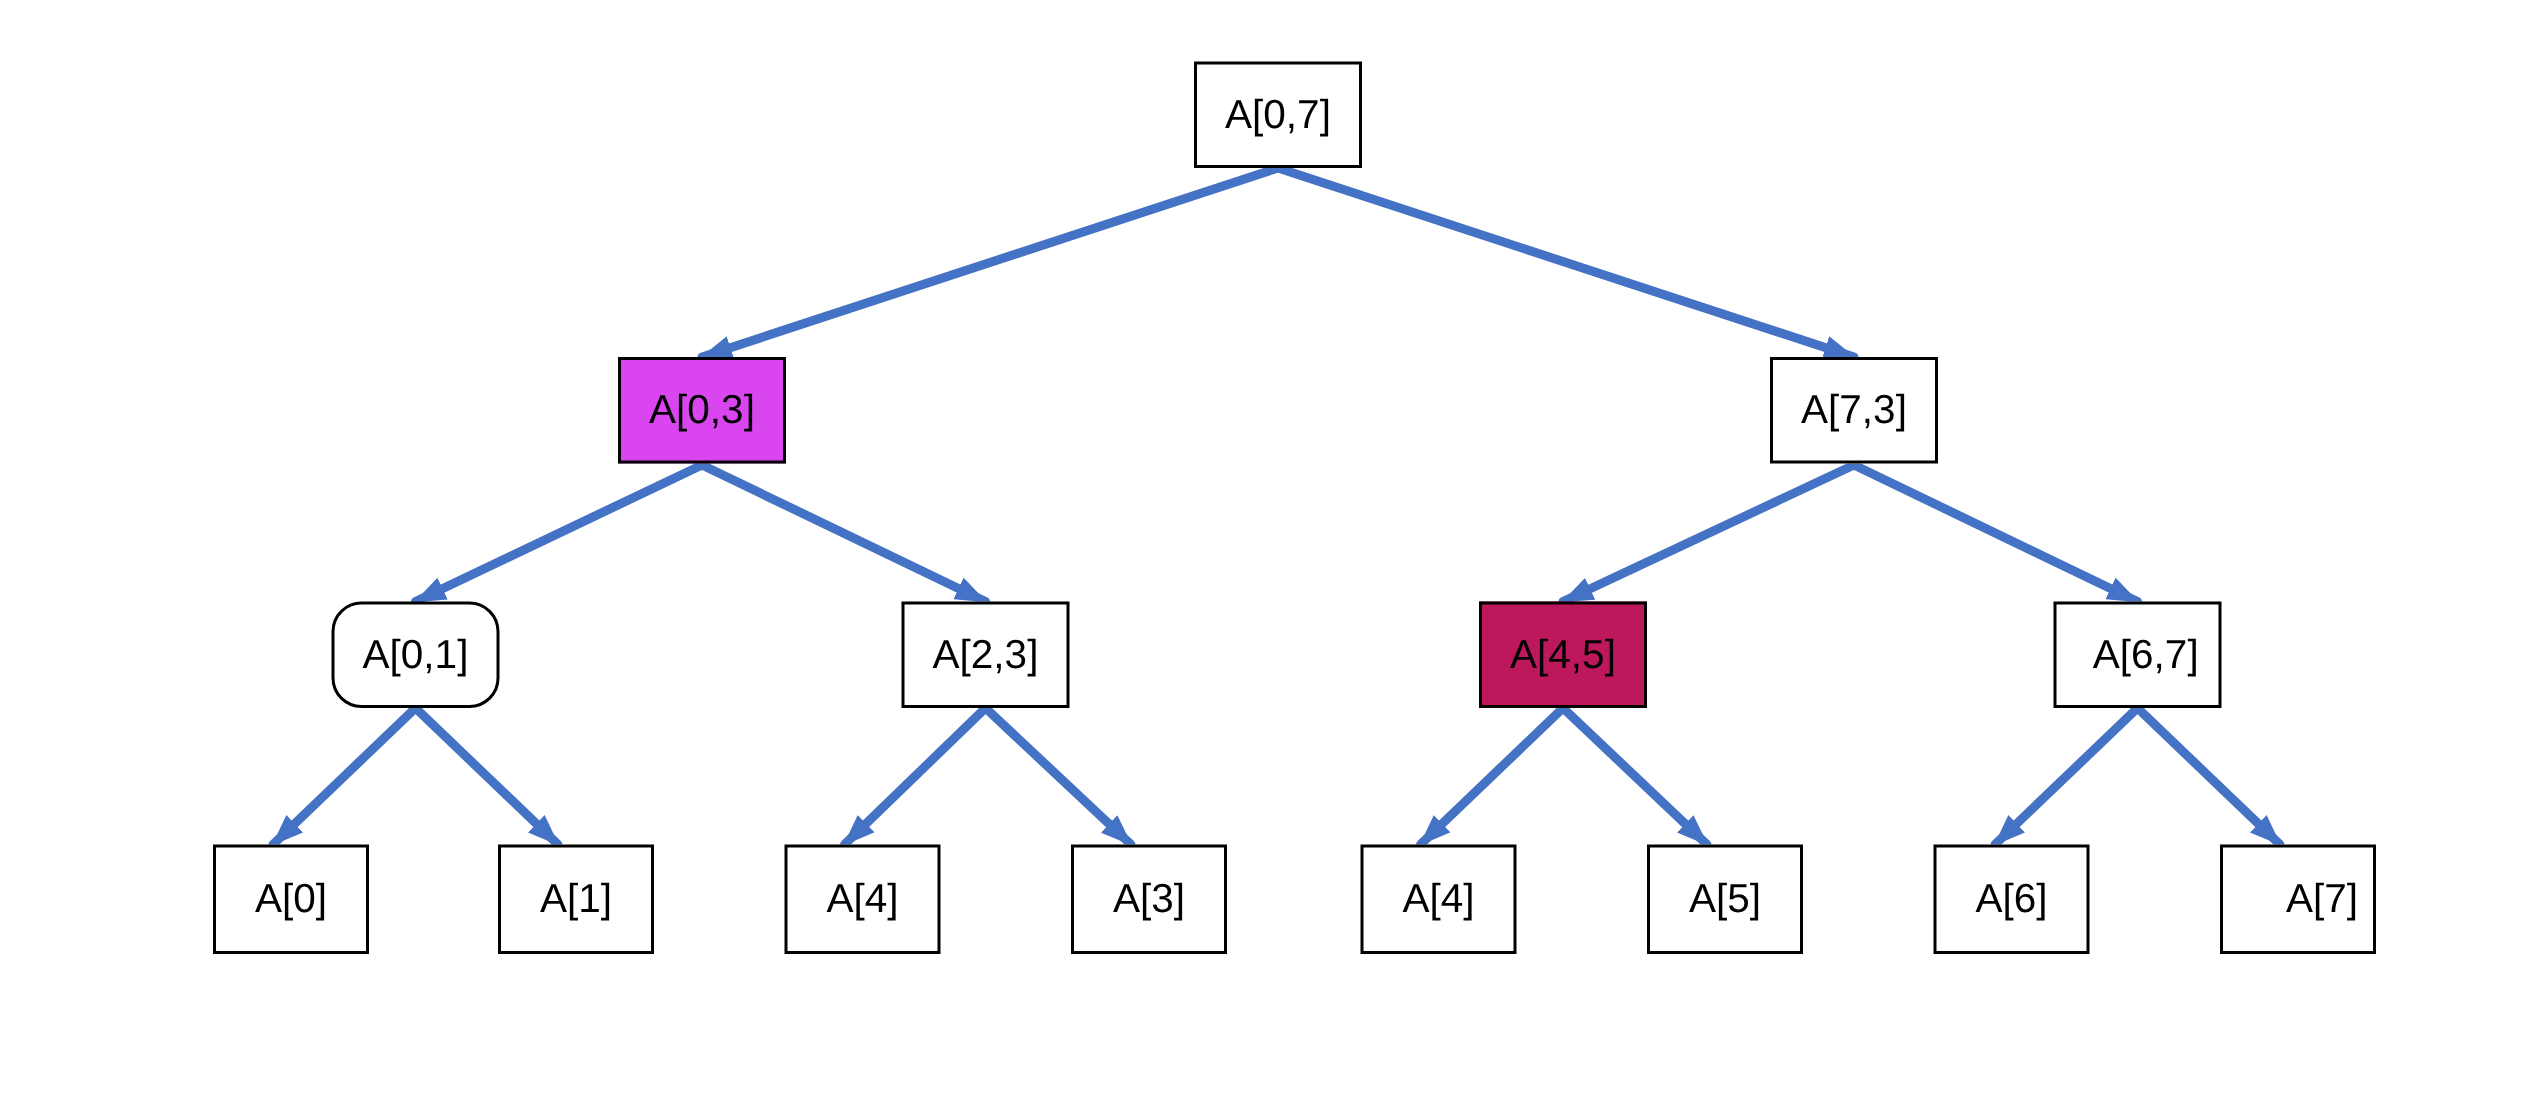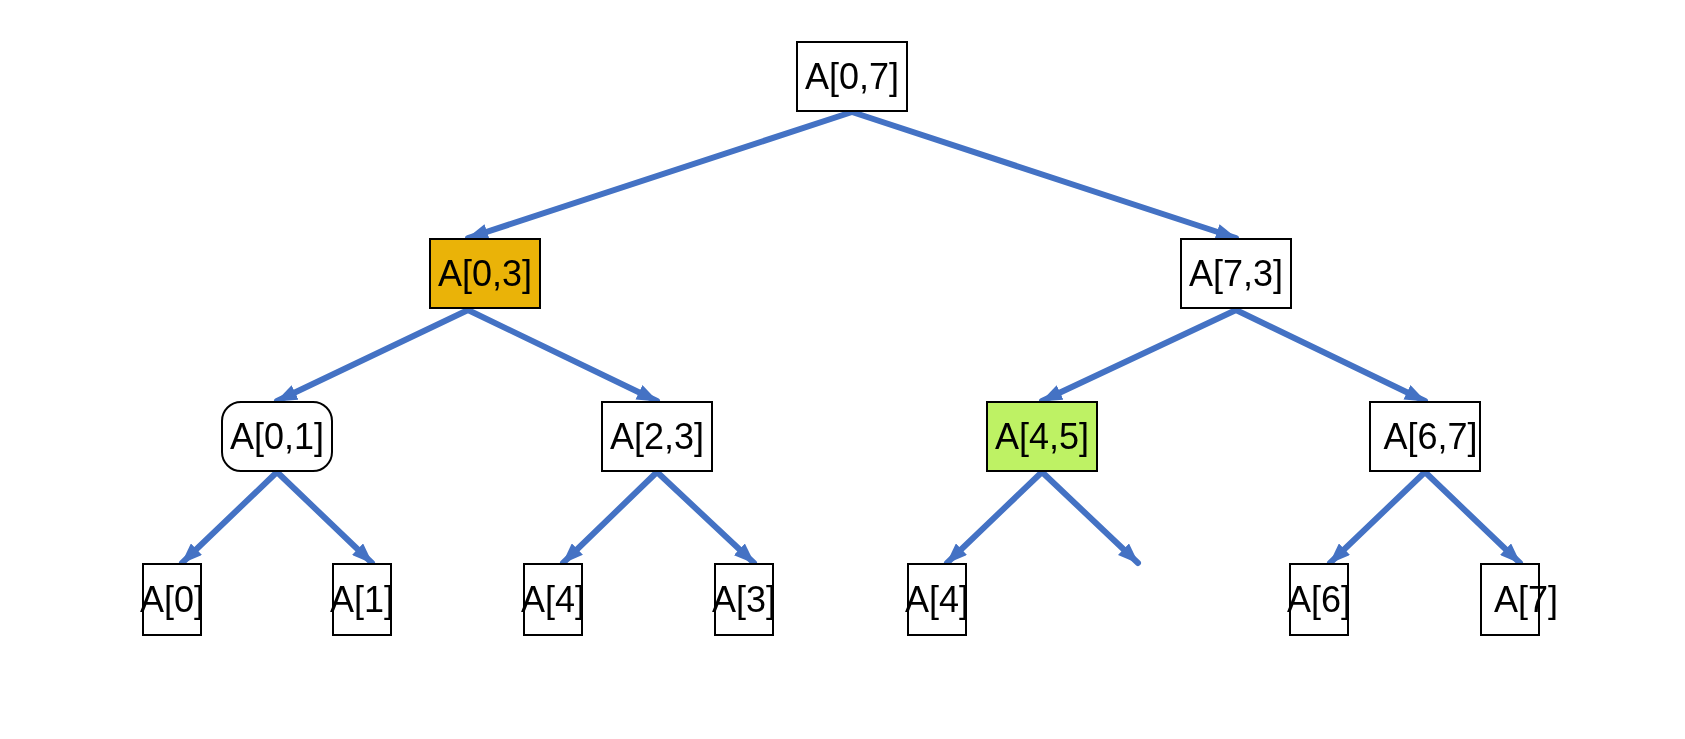--- a/index.html
+++ b/index.html
@@ -25,26 +25,26 @@
     stroke-linecap: round;
   }
   .node {
     position: absolute;
     box-sizing: border-box;
     border: 2px solid #b91c1c;
     background: #ffffff;
     display: flex;
     align-items: center;
     justify-content: center;
-    font-size: 36px;
+    font-size: 27px;
     color: #000000;
     white-space: nowrap;
   }
   .internal { width: 112px; height: 71px; }
-  .leaf     { width: 60px;  height: 73px; }
+  .leaf     { width: 104px;  height: 73px; }
 </style>
 </head>
 <body>
 
 <div class="canvas">
 
   <svg class="edges" viewBox="0 0 1685 739" xmlns="http://www.w3.org/2000/svg">
     <defs>
       <marker id="ah" markerUnits="userSpaceOnUse" markerWidth="22" markerHeight="16" refX="20" refY="8" orient="auto">
         <path class="edge-head" d="M0,0 L21,8 L0,16 Z" fill="#4472C4"></path>
@@ -61,29 +61,30 @@
     <line class="edge" x1="657" y1="472" x2="563" y2="563" marker-end="url(#ah)" style="stroke: rgb(68, 114, 196);"></line>
     <line class="edge" x1="657" y1="472" x2="754" y2="563" marker-end="url(#ah)" style="stroke: rgb(68, 114, 196);"></line>
     <line class="edge" x1="1042" y1="472" x2="947" y2="563" marker-end="url(#ah)" style="stroke: rgb(68, 114, 196);"></line>
     <line class="edge" x1="1042" y1="472" x2="1138" y2="563" marker-end="url(#ah)" style="stroke: rgb(68, 114, 196);"></line>
     <line class="edge" x1="1425" y1="472" x2="1330" y2="563" marker-end="url(#ah)" style="stroke: rgb(68, 114, 196);"></line>
     <line class="edge" x1="1425" y1="472" x2="1520" y2="563" marker-end="url(#ah)" style="stroke: rgb(68, 114, 196);"></line>
   </svg>
 
   <div class="node internal" style="left: 796px; top: 41px; border-color: rgb(0, 0, 0); background: rgb(255, 255, 255);">A[0,7]</div>
 
-  <div class="node internal" style="left: 412px; top: 238px; border-color: rgb(0, 0, 0); background: #eab308; margin-left: 17px;">A[0,3]</div>
+  <div class="node internal" style="left: 412px; top: 238px; border-color: rgb(0, 0, 0); background: #d946ef;">A[0,3]</div>
   <div class="node internal" style="left: 1180px; top: 238px; border-color: rgb(0, 0, 0); background: rgb(255, 255, 255);">A[7,3]</div>
 
   <div class="node internal" style="left: 221px; top: 401px; border-color: rgb(0, 0, 0); background: rgb(255, 255, 255); border-radius: 20px;">A[0,1]</div>
   <div class="node internal" style="left: 601px; top: 401px; border-color: rgb(0, 0, 0); background: rgb(255, 255, 255);">A[2,3]</div>
-  <div class="node internal" style="left: 986px; top: 401px; border-color: rgb(0, 0, 0); background: #bef264;">A[4,5]</div>
+  <div class="node internal" style="left: 986px; top: 401px; border-color: rgb(0, 0, 0); background: #be185d;">A[4,5]</div>
   <div class="node internal" style="left: 1369px; top: 401px; border-color: rgb(0, 0, 0); background: rgb(255, 255, 255); padding-left: 11px;">A[6,7]</div>
 
   <div class="node leaf" style="left: 142px; top: 563px; border-color: rgb(0, 0, 0); background: rgb(255, 255, 255);">A[0]</div>
   <div class="node leaf" style="left: 332px; top: 563px; border-color: rgb(0, 0, 0); background: rgb(255, 255, 255);">A[1]</div>
   <div class="node leaf" style="left: 523px; top: 563px; border-color: rgb(0, 0, 0); background: rgb(255, 255, 255);">A[4]</div>
   <div class="node leaf" style="left: 714px; top: 563px; border-color: rgb(0, 0, 0); background: rgb(255, 255, 255);">A[3]</div>
   <div class="node leaf" style="left: 907px; top: 563px; border-color: rgb(0, 0, 0); background: rgb(255, 255, 255);">A[4]</div>
+  <div class="node leaf" style="left: 1098px; top: 563px; border-color: rgb(0, 0, 0); background: rgb(255, 255, 255);">A[5]</div>
   <div class="node leaf" style="left: 1289px; top: 563px; border-color: rgb(0, 0, 0); background: rgb(255, 255, 255);">A[6]</div>
   <div class="node leaf" style="left: 1480px; top: 563px; border-color: rgb(0, 0, 0); background: rgb(255, 255, 255); padding-left: 32px;">A[7]</div>
 
 </div>
 
 </body></html>

